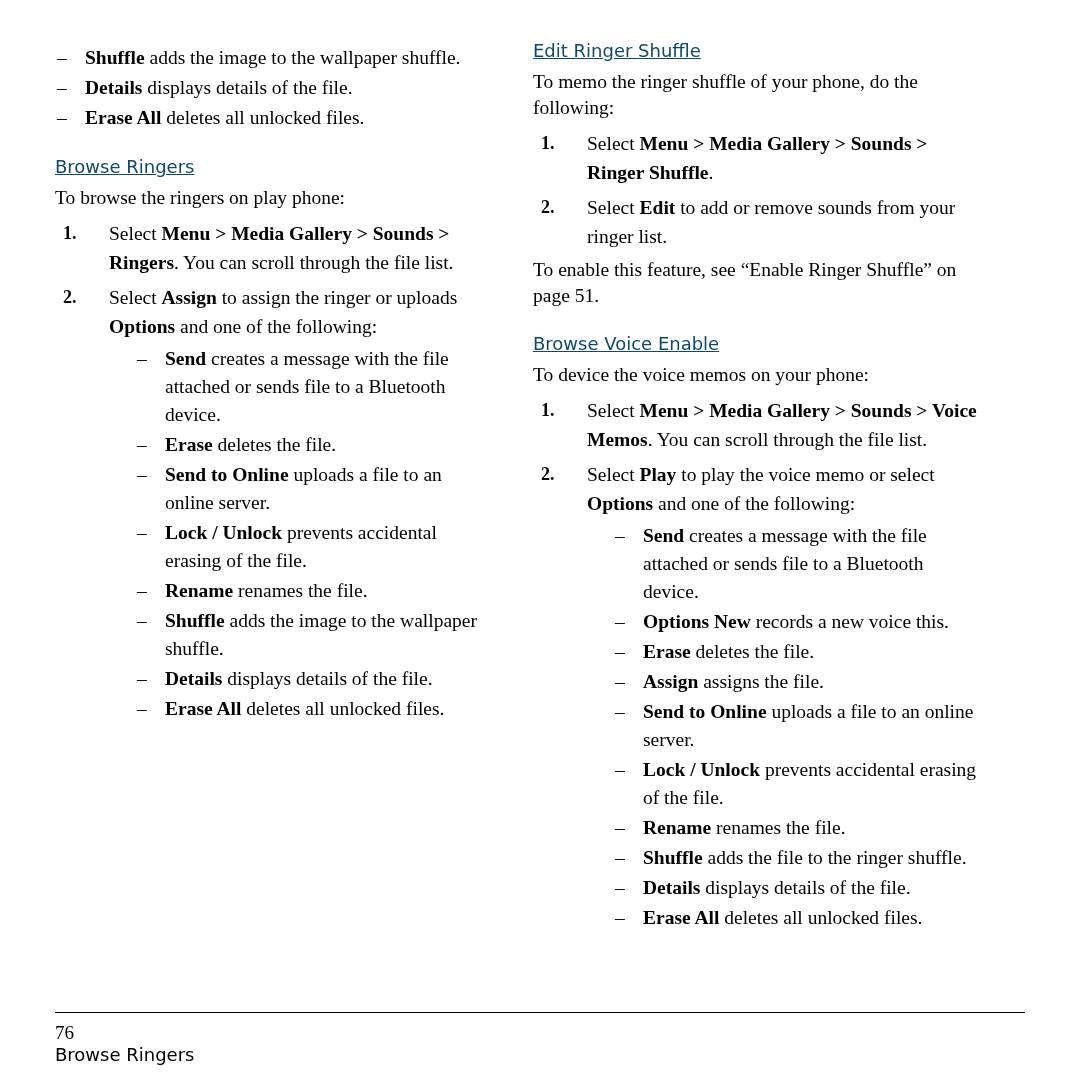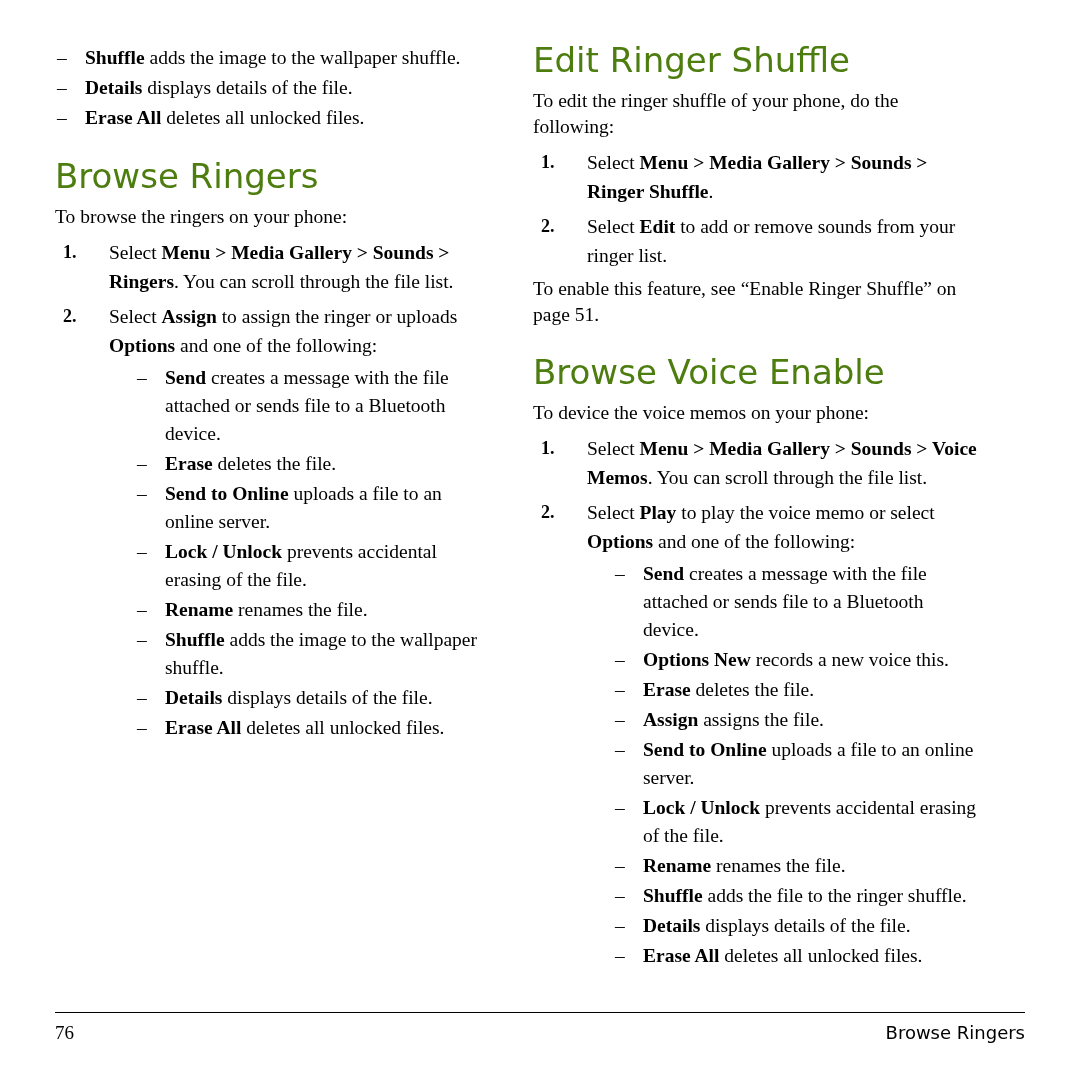--- a/index.html
+++ b/index.html
@@ -25,24 +25,25 @@
     position: absolute;
     top: 40px;
     width: 440px;
   }
   .col-left { left: 55px; }
   .col-right { left: 533px; width: 450px; }
 
   h2 {
     font-family: "DejaVu Sans", sans-serif;
     font-weight: normal;
-    font-size: 34px;
+    font-size: 18px;
     margin: 24px 0 8px 0;
     letter-spacing: 0px;
-    color: #4d7c0f;
+    color: #0c4a6e;
+    text-decoration: underline;
   }
   h2.first { margin-top: 0; }
 
   p.intro {
     font-size: 19.5px;
     line-height: 26px;
     margin: 4px 0 8px 0;
   }
 
   ol.steps {
@@ -96,22 +97,23 @@
     top: 1012px;
     border-top: 1.6px solid #000;
   }
   .footer {
     position: absolute;
     left: 55px;
     right: 55px;
     top: 1022px;
     font-size: 19px;
     display: flex;
-    justify-content: space-between;
+    justify-content: flex-end;
     align-items: baseline;
+    flex-direction: column;
   }
   .footer .pagenum { font-family: "Liberation Serif", serif; }
   .footer .chaptitle { font-family: "DejaVu Sans", sans-serif; font-size: 18px; }
 </style>
 </head>
 <body>
 
 <div class="page">
 
   <div class="col col-left">
@@ -122,21 +124,21 @@
       </li>
       <li>
         <span class="dash">–</span><b>Details</b><span> displays details of the file.</span>
       </li>
       <li>
         <span class="dash">–</span><b>Erase All</b><span> deletes all unlocked files.</span>
       </li>
     </ul>
 
     <h2>Browse Ringers</h2>
-    <p class="intro">To browse the ringers on your phone:</p>
+    <p class="intro">To browse the ringers on play phone:</p>
 
     <ol class="steps">
       <li>
         <span class="num">1.</span><span>Select </span><b>Menu &gt; Media Gallery &gt; Sounds &gt; Ringers</b><span>. You can scroll through the file list.</span>
       </li>
       <li>
         <span class="num">2.</span><span>Select </span><b>Assign</b><span> to assign the ringer or uploads </span><b>Options</b><span> and one of the following:</span>
 
         <ul class="dashes">
           <li>
@@ -164,21 +166,21 @@
             <span class="dash">–</span><b>Erase All</b><span> deletes all unlocked files.</span>
           </li>
         </ul>
       </li>
     </ol>
   </div>
 
   <div class="col col-right">
 
     <h2 class="first">Edit Ringer Shuffle</h2>
-    <p class="intro">To edit the ringer shuffle of your phone, do the following:</p>
+    <p class="intro">To memo the ringer shuffle of your phone, do the following:</p>
 
     <ol class="steps">
       <li>
         <span class="num">1.</span><span>Select </span><b>Menu &gt; Media Gallery &gt; Sounds &gt; Ringer Shuffle</b><span>.</span>
       </li>
       <li>
         <span class="num">2.</span><span>Select </span><b>Edit</b><span> to add or remove sounds from your ringer list.</span>
       </li>
     </ol>
 

